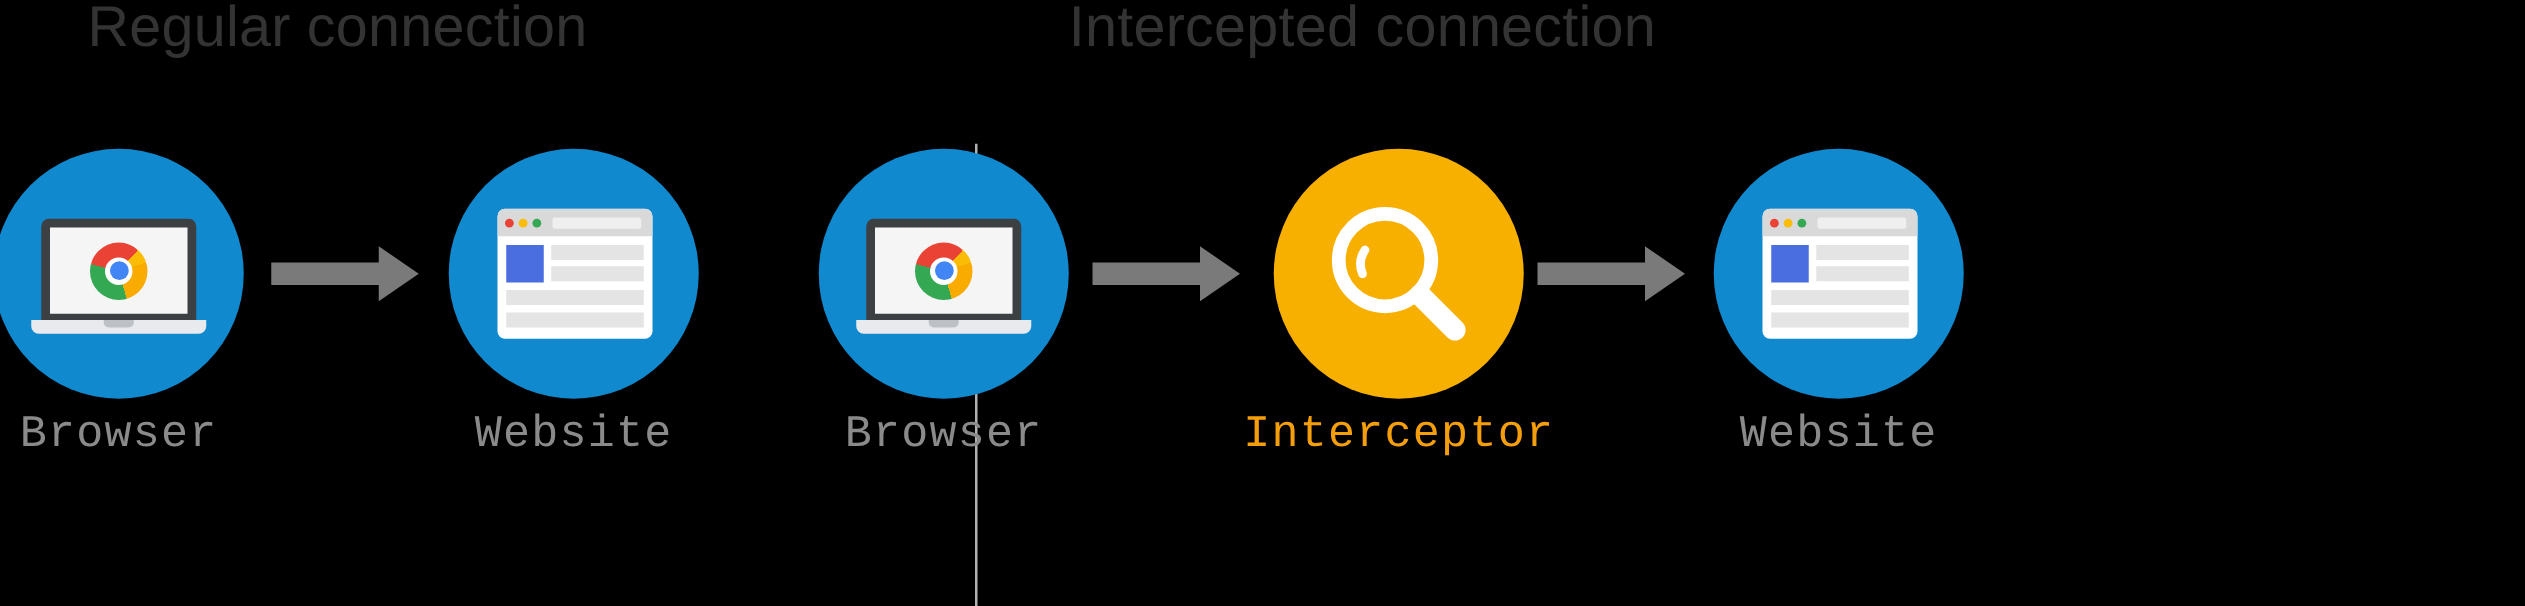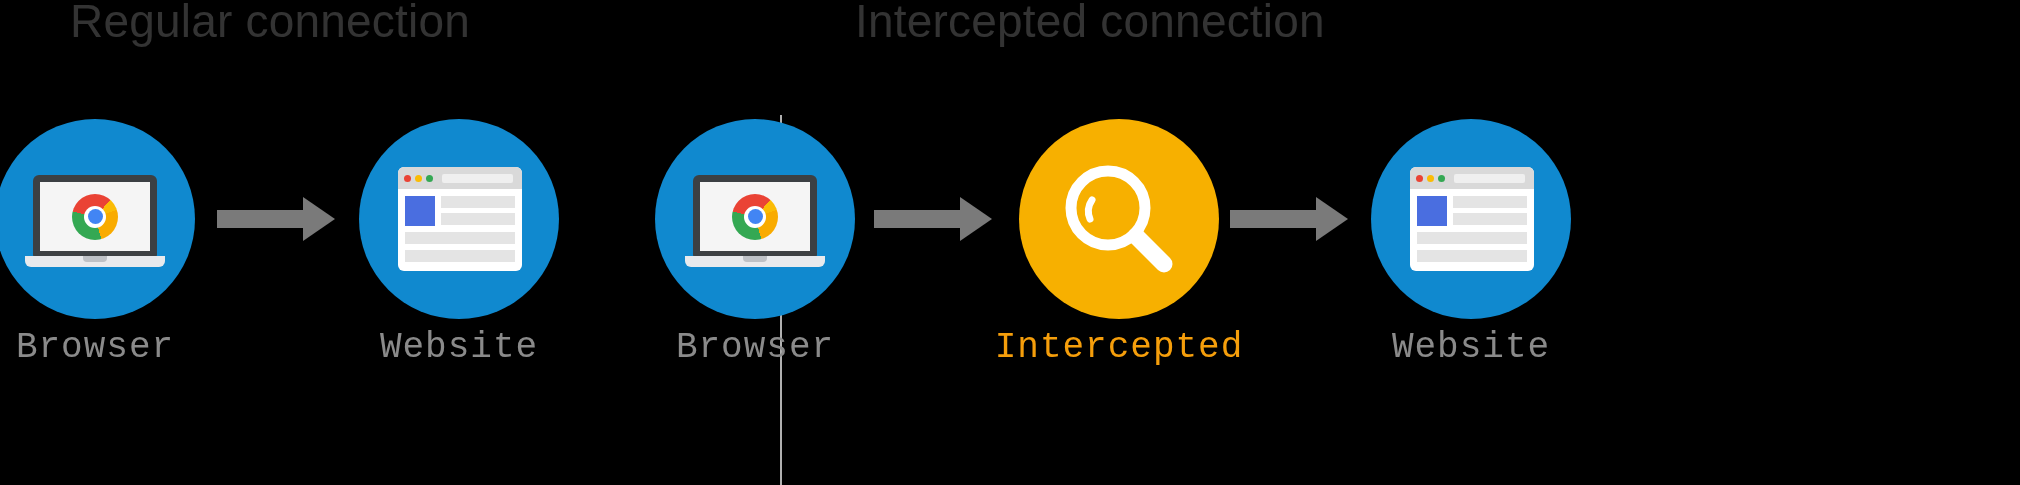--- a/index.html
+++ b/index.html
@@ -345,21 +345,21 @@
     <div class="head"></div>
   </div>
 
   <div class="node" id="node-interceptor">
     <div class="circle amber"></div>
     <svg class="magnifier" viewBox="0 0 124 124">
       <circle cx="51" cy="51" r="37" fill="none" stroke="#ffffff" stroke-width="11"></circle>
       <path d="M33 62 A20 20 0 0 1 35 43" fill="none" stroke="#ffffff" stroke-width="7" stroke-linecap="round"></path>
       <line x1="79" y1="79" x2="107" y2="107" stroke="#ffffff" stroke-width="17" stroke-linecap="round"></line>
     </svg>
-    <div class="node-label accent">Intercepted</div>
+    <div class="node-label accent">Interceptor</div>
   </div>
 
   <div class="arrow" id="arrow-3">
     <div class="shaft"></div>
     <div class="head"></div>
   </div>
 
   <div class="node" id="node-website-2">
     <div class="circle blue"></div>
     <div class="webwin">

